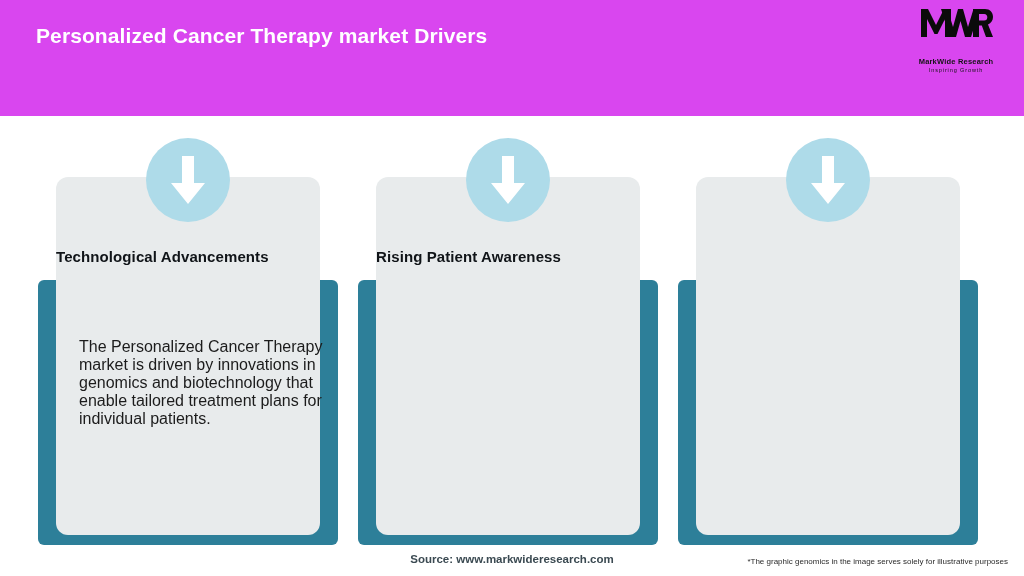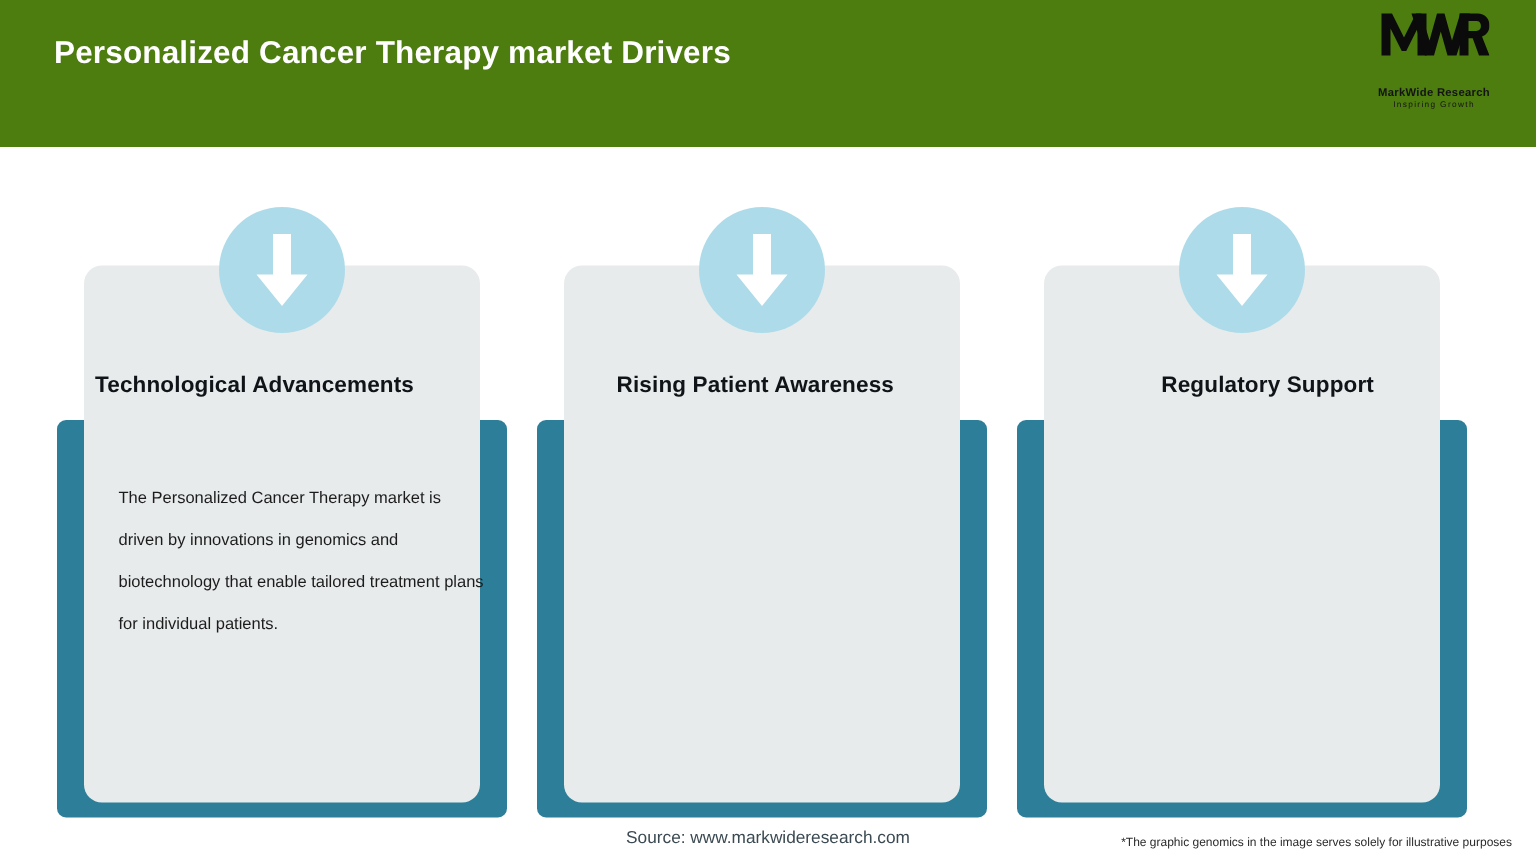--- a/index.html
+++ b/index.html
@@ -15,22 +15,22 @@
     font-family: "Liberation Sans", sans-serif;
     -webkit-font-smoothing: antialiased;
   }
 
   
   .header-bar {
     position: absolute;
     left: 0;
     top: 0;
     width: 1024px;
-    height: 98px;
-    background: #4d7c0f;
+    height: 116px;
+    background: #d946ef;
   }
   .header-title {
     position: absolute;
     left: 36px;
     top: 24px;
     font-size: 21px;
     font-weight: bold;
     color: #ffffff;
     letter-spacing: 0.1px;
     white-space: nowrap;
@@ -120,48 +120,48 @@
     justify-content: center;
   }
   .card-icon svg { display: block; }
 
   
   .card-heading {
     position: absolute;
     left: 18px;
     top: 150px;
     width: 220px;
-    text-align: right;
+    text-align: left;
     font-size: 15px;
     font-weight: bold;
     color: #101418;
     letter-spacing: 0.1px;
   }
   .card-body {
     position: absolute;
     left: 41px;
-    top: 220px;
+    top: 240px;
     width: 245px;
-    font-size: 11px;
-    line-height: 28px;
+    font-size: 16px;
+    line-height: 18px;
     color: #1c1c1c;
     text-align: left;
   }
   .card-unit.c2 .card-body { left: 38px; width: 252px; }
   .card-unit.c3 .card-body { left: 38px; width: 258px; }
 
   
   .footer-source {
     position: absolute;
     left: 0;
     top: 553px;
     width: 1024px;
     text-align: center;
     font-size: 11.5px;
-    font-weight: normal;
+    font-weight: bold;
     color: #3b4a52;
   }
   .footer-note {
     position: absolute;
     right: 16px;
     top: 557px;
     font-size: 8px;
     color: #2b2b2b;
     white-space: nowrap;
   }
@@ -216,19 +216,18 @@
   </div>
 
   <div class="card-unit c3">
     <div class="card-frame"></div>
     <div class="card-panel"></div>
     <div class="card-icon">
       <svg width="40" height="52" viewBox="0 0 40 52" aria-hidden="true">
         <path d="M14 2 L26 2 L26 29 L37 29 L20 50 L3 29 L14 29 Z" fill="#ffffff"></path>
       </svg>
     </div>
-    <div class="card-heading">Regulatory Support</div>
   </div>
 
 </div>
 
 <div class="footer-source">Source: www.markwideresearch.com</div>
 <div class="footer-note">*The graphic genomics in the image serves solely for illustrative purposes</div>
 
 </body></html>

